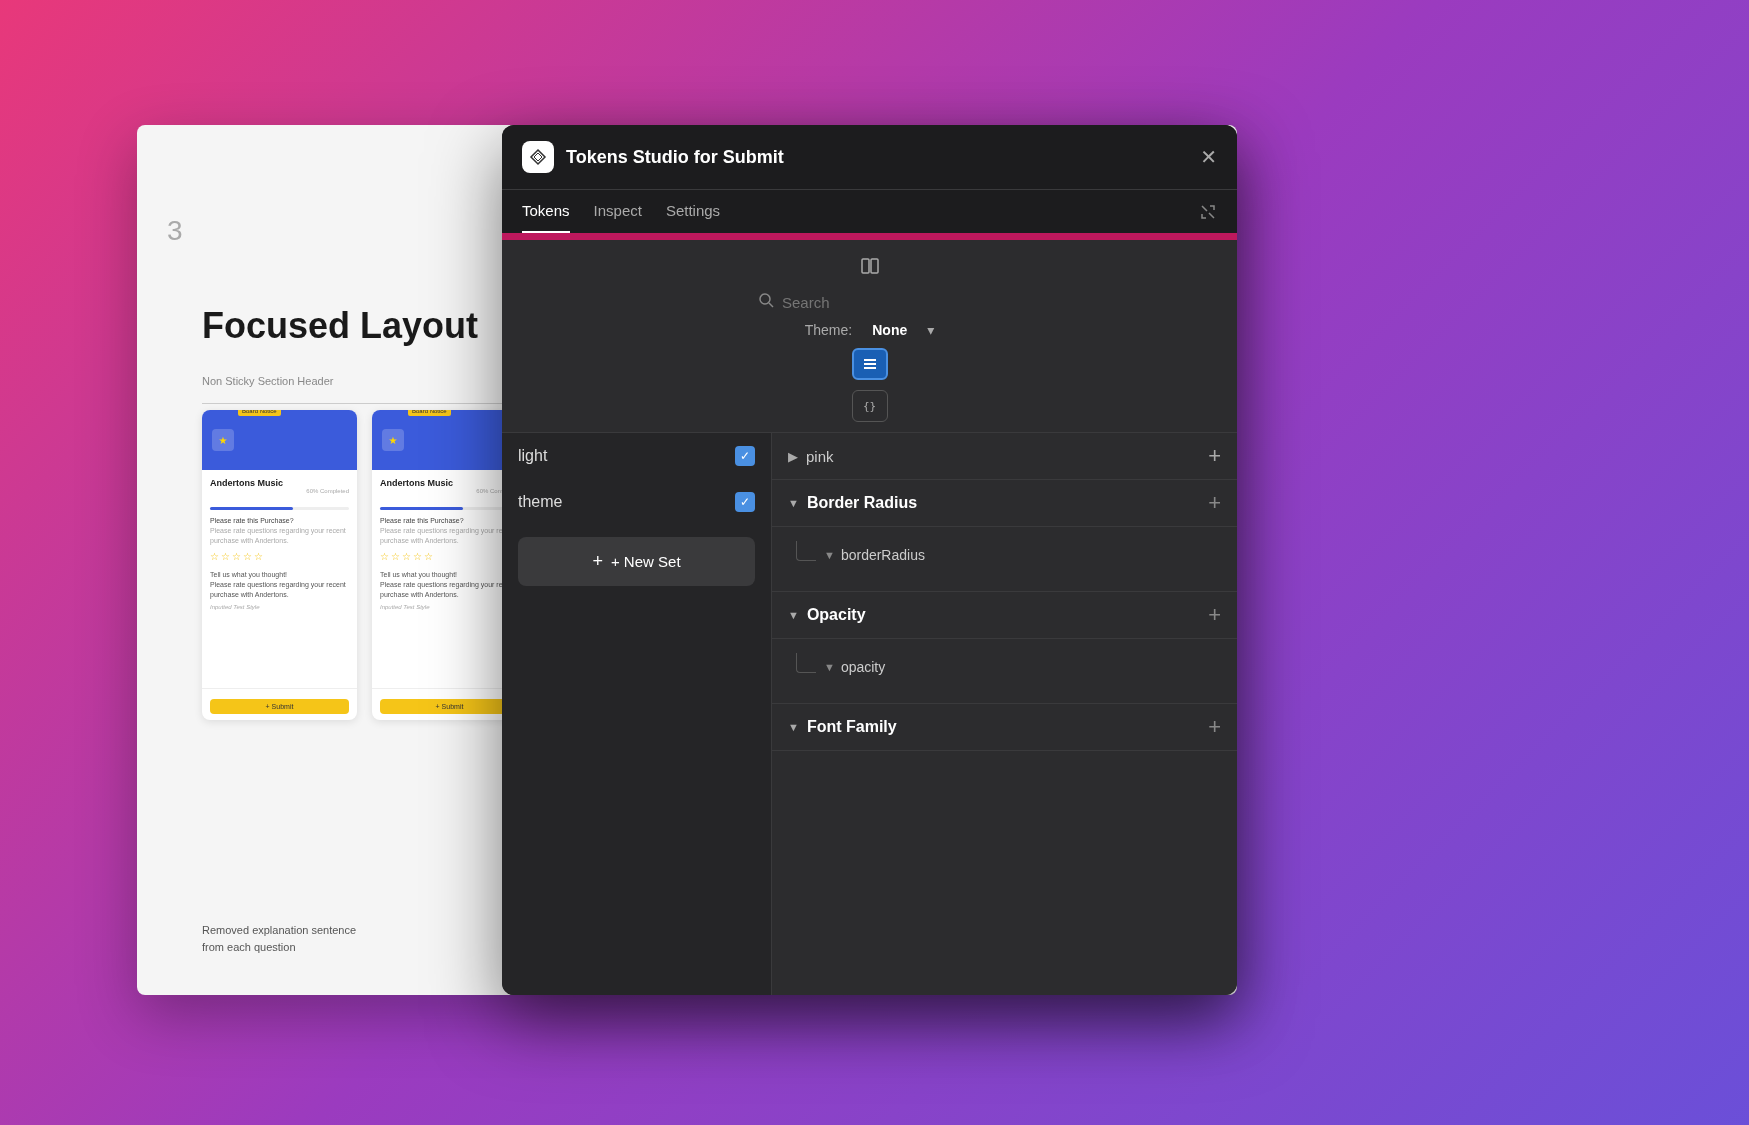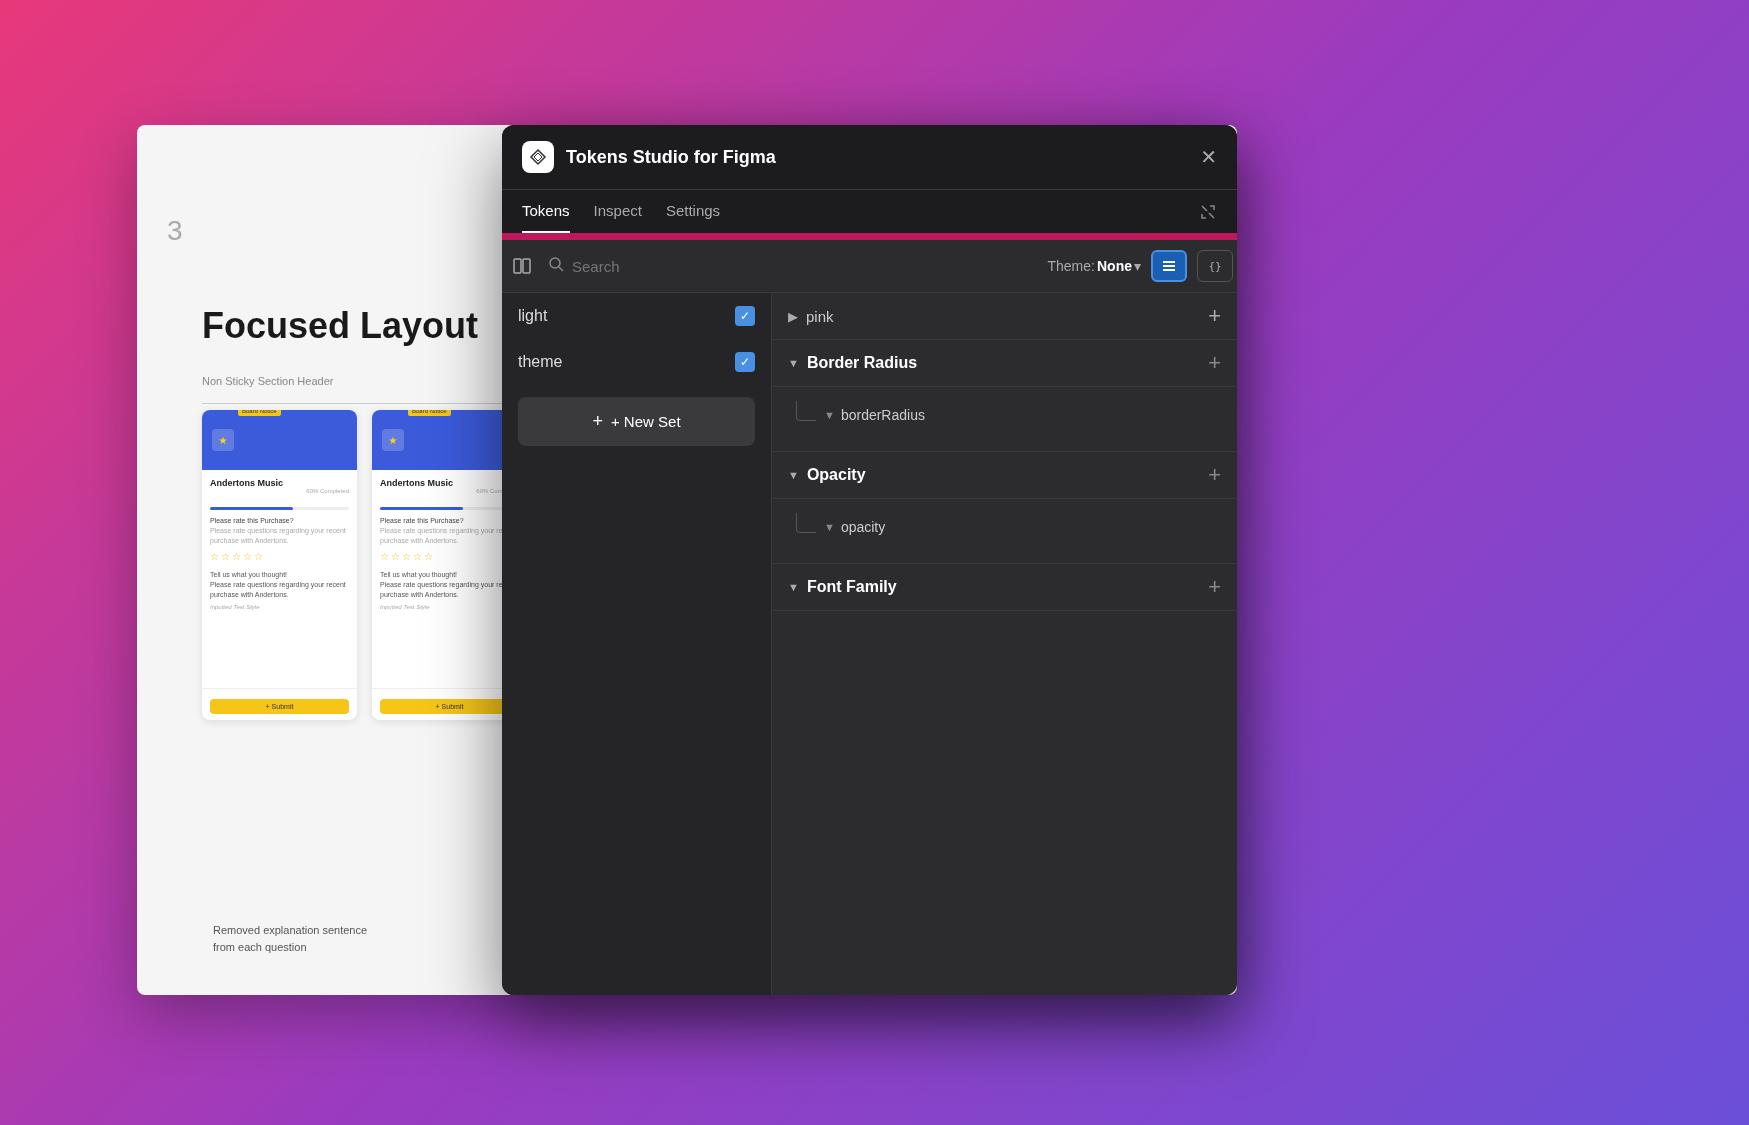--- a/index.html
+++ b/index.html
@@ -227,20 +227,21 @@
     }
 
     
     .toolbar {
       background: #2c2c2e;
       padding: 10px 4px;
       display: flex;
       align-items: center;
       gap: 10px;
       border-bottom: 1px solid #3a3a3c;
+      flex-direction: column;
     }
 
     .toolbar-icon-btn {
       width: 32px;
       height: 32px;
       background: none;
       border: none;
       color: #aaa;
       font-size: 16px;
       cursor: pointer;
@@ -267,21 +268,21 @@
       border: none;
       color: #888;
       font-size: 15px;
       outline: none;
       flex: 1;
     }
 
     .theme-selector {
       display: flex;
       align-items: center;
-      gap: 2px;
+      gap: 20px;
       color: #aaa;
       font-size: 14px;
     }
 
     .toolbar-list-btn {
       width: 36px;
       height: 32px;
       background: #1a5fb4;
       border: 2px solid #4a90e2;
       border-radius: 6px;
@@ -586,39 +587,39 @@
             <span class="star" style="font-size:9px;">☆</span>
             <span class="star" style="font-size:9px;">☆</span>
             <span class="star" style="font-size:9px;">☆</span>
             <span class="star" style="font-size:9px;">☆</span>
         </div>
         <div class="card-text" style="font-size:6px;">Tell us what...</div>
       </div>
     </div>
   </div>
 
-  <div style="position:absolute; left:65px; bottom:40px; font-size:11px; color:#555; line-height:1.5;margin-left:11px;">
+  <div style="position:absolute; left:65px; bottom:40px; font-size:11px; color:#555; line-height:1.5;">
     Removed explanation sentence<br>from each question
   </div>
   <div style="position:absolute; right:30px; bottom:40px; font-size:11px; color:#555;">
     Removing a...
   </div>
 </div>
 
 <div class="tokens-panel">
 
   <div class="panel-header">
     <div class="panel-logo">
 
       <svg width="18" height="18" viewBox="0 0 18 18" fill="none">
         <path d="M9 2L16 9L9 16L2 9L9 2Z" stroke="#333" stroke-width="1.5" fill="none"></path>
         <path d="M9 5L13 9L9 13L5 9L9 5Z" stroke="#333" stroke-width="1" fill="none"></path>
       </svg>
     </div>
-    <div class="panel-title">Tokens Studio for Figma</div>
+    <div class="panel-title">Tokens Studio for Submit</div>
     <button class="panel-close">✕</button>
   </div>
 
   <div class="nav-tabs">
     <div class="nav-tab active">
       <span>Tokens</span>
     </div>
     <div class="nav-tab">
       <span>Inspect</span>
     </div>

